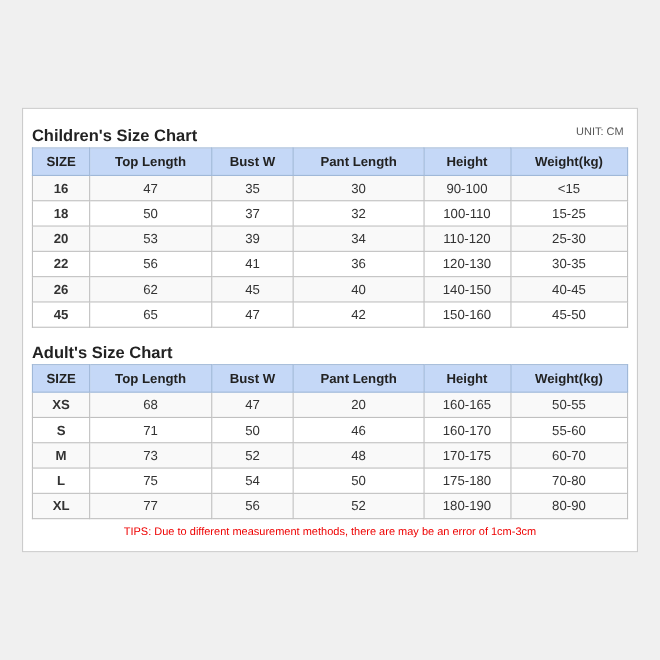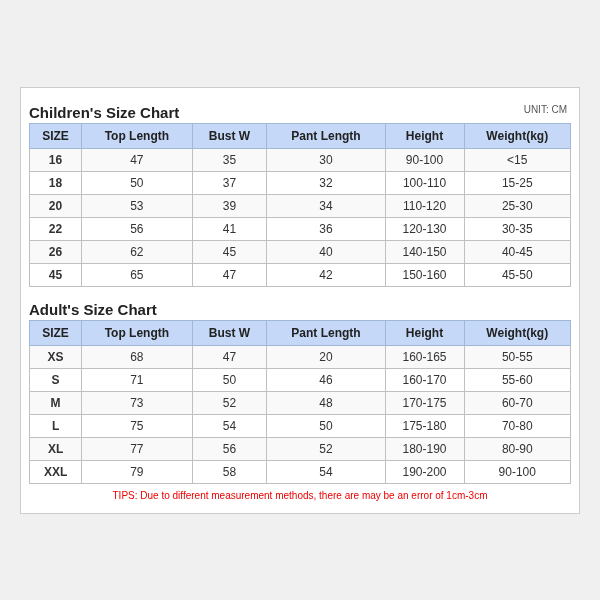--- a/index.html
+++ b/index.html
@@ -194,25 +194,17 @@
           <td>70-80</td>
         </tr>
         <tr>
           <td>XL</td>
           <td>77</td>
           <td>56</td>
           <td>52</td>
           <td>180-190</td>
           <td>80-90</td>
         </tr>
-        <tr>
-          <td>XXL</td>
-          <td>79</td>
-          <td>58</td>
-          <td>54</td>
-          <td>190-200</td>
-          <td>90-100</td>
-        </tr>
       </tbody>
   </table>
 
   <div class="tips">TIPS: Due to different measurement methods, there are may be an error of 1cm-3cm</div>
 </div>
 
 </body></html>

